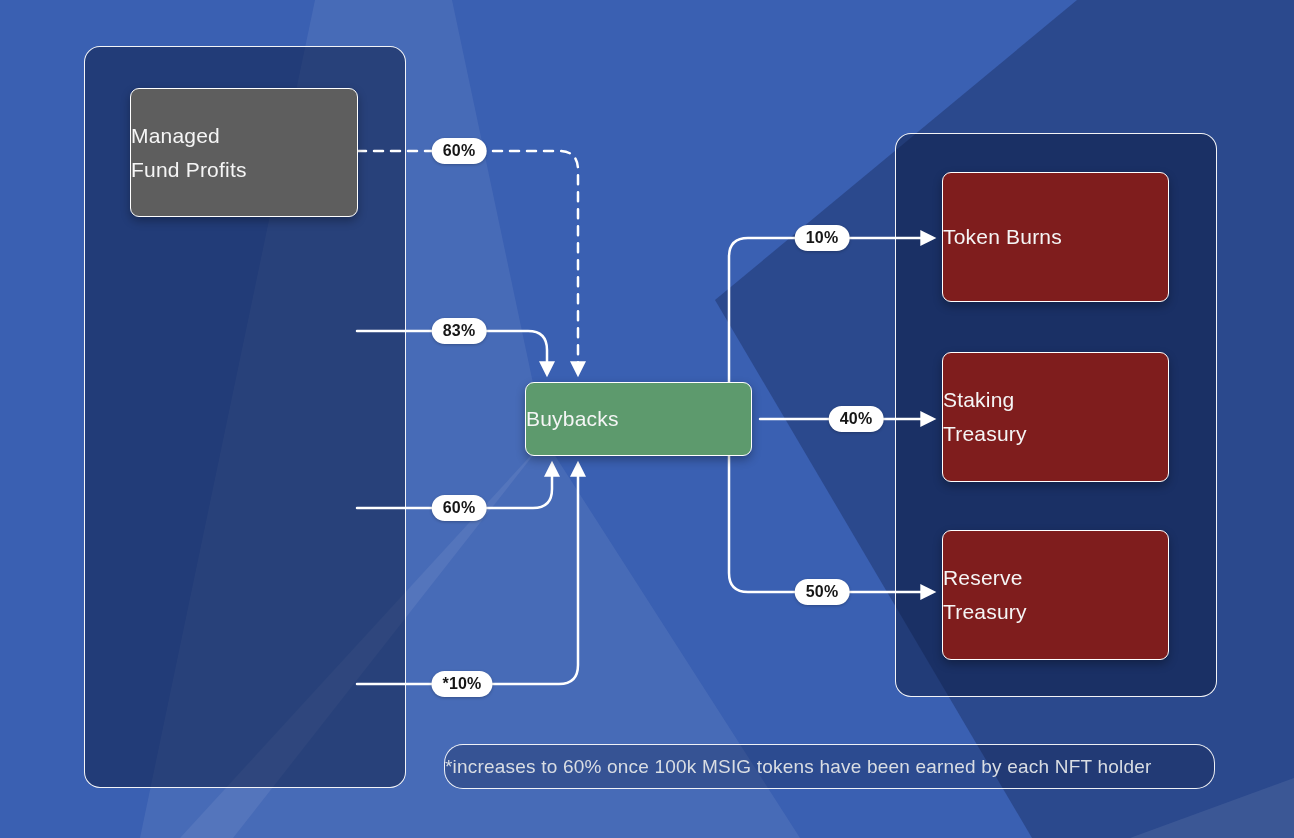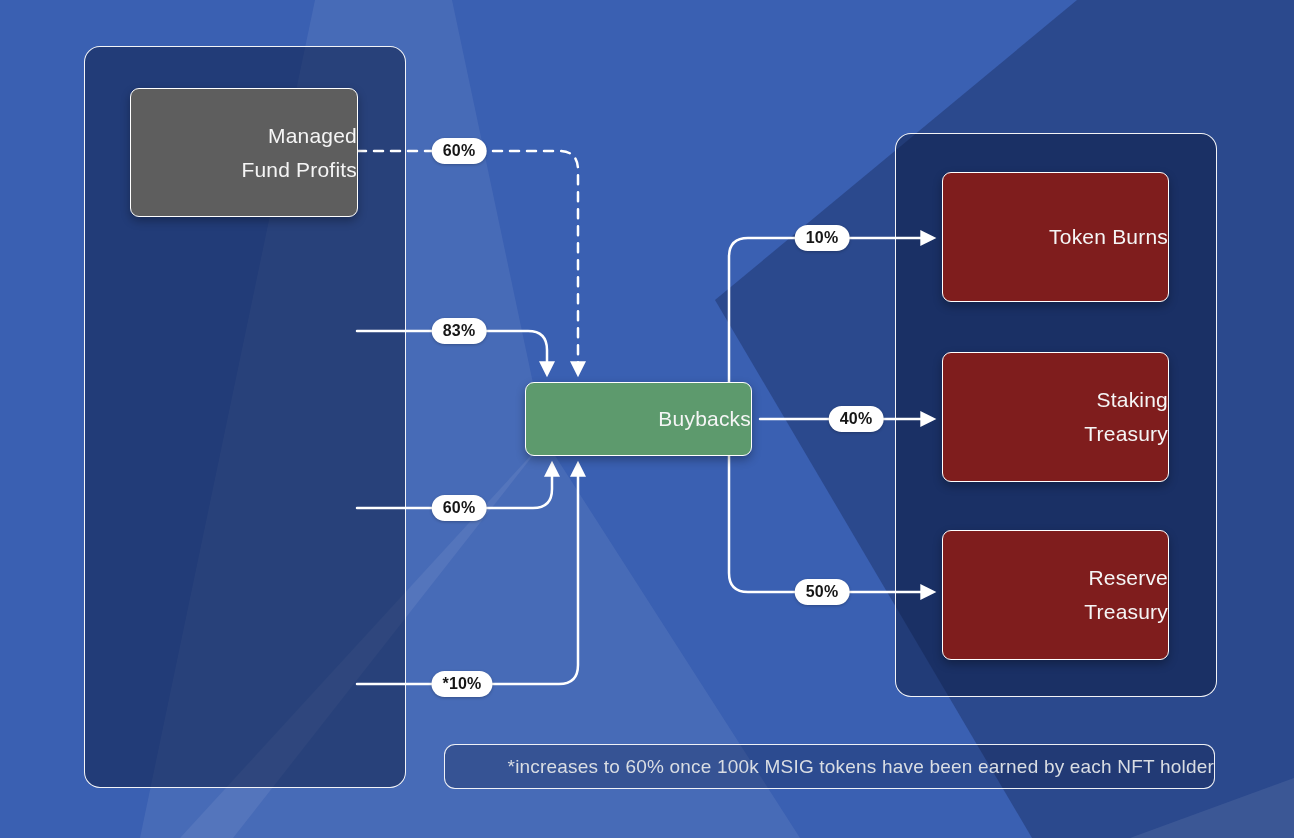--- a/index.html
+++ b/index.html
@@ -21,39 +21,39 @@
   .panel.sources { left:84px;  top:46px;  width:320px; height:740px; }
   .panel.outputs { left:895px; top:133px; width:320px; height:562px; }
 
   svg.edges { position:absolute; left:0; top:0; }
   .edge { fill:none; stroke:#ffffff; stroke-width:2.5; stroke-linecap:round; }
   .edge.dashed { stroke-dasharray:9 8; }
 
   .node {
     position:absolute; display:flex; align-items:center; justify-content:center;
     border:1.5px solid #ffffff; border-radius:9px; color:#f5f5f5;
-    box-shadow:0 4px 10px rgba(0,0,0,0.30); text-align:right;
+    box-shadow:0 4px 10px rgba(0,0,0,0.30); text-align:left;
   }
   .node-label { display:block; width:100%; white-space:pre-line; font-size:21px; line-height:34px; letter-spacing:0.2px; }
   .node.source { left:130px; width:226px; height:127px; background:#5e5e5e; }
   .node.output { left:942px; width:225px; height:128px; background:#7f1d1d; }
   .node.center { left:525px; top:382px; width:225px; height:72px; background:#5d9a6d; }
 
   .pill {
     position:absolute; transform:translate(-50%,-50%);
     background:#ffffff; color:#161616; font-size:16px; font-weight:700;
     padding:4px 11px; border-radius:14px; letter-spacing:0.2px;
     box-shadow:0 1px 3px rgba(0,0,0,0.25); white-space:nowrap;
   }
 
   .footnote {
     position:absolute; left:444px; top:744px; width:769px; height:43px;
-    border:1.5px solid rgba(255,255,255,0.92); border-radius:11px;
+    border:1.5px solid rgba(255,255,255,0.92); border-radius:19px;
     background:rgba(10,22,56,0.28);
-    display:flex; align-items:center; justify-content:flex-end;
+    display:flex; align-items:center; justify-content:flex-start;
   }
   .footnote-text { color:#d9dde3; font-size:19px; letter-spacing:0.2px; }
 </style>
 </head>
 <body>
 
 <div class="stage">
 
   <div class="bg bg-light-band"></div>
   <div class="bg bg-light-wedge"></div>

